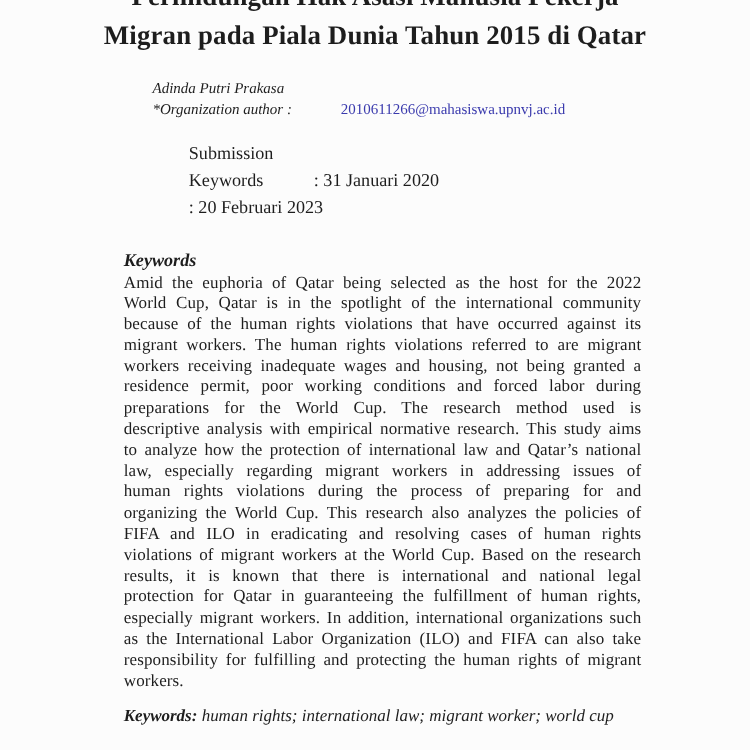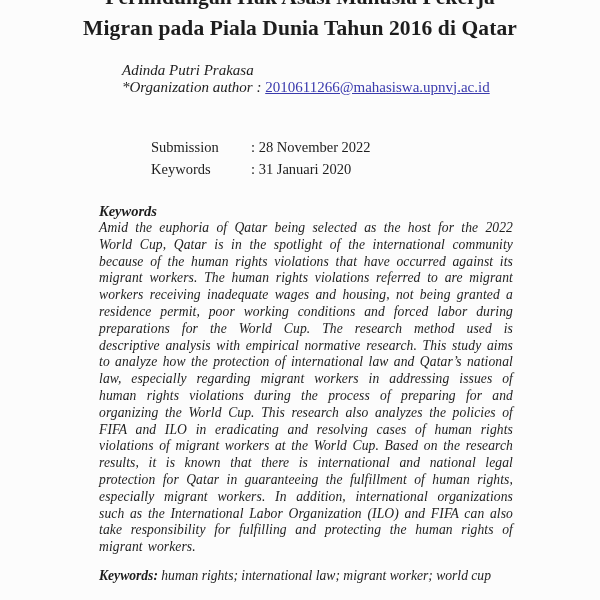--- a/index.html
+++ b/index.html
@@ -39,95 +39,94 @@
   .title-line { white-space: nowrap; }
 
   .content {
     margin-left: 99px;
     width: 414px;
   }
 
   .author-block {
     margin-top: 18px;
     margin-left: 23px;
-    font-size: 15px;
+    font-size: 12px;
     line-height: 16.5px;
   }
   .author-name { font-style: italic; }
   .affiliation { font-style: normal; }
   .corresponding { font-style: italic; }
   .email {
     font-style: normal;
     color: var(--link);
-    text-decoration: underline;
     cursor: pointer;
+    margin-left: 36px;
   }
 
   .dates {
-    margin-top: 42px;
+    margin-top: 18px;
     margin-left: 52px;
     font-size: 14.5px;
     line-height: 21.5px;
   }
   .date-row { display: flex; }
   .date-label { width: 100px; flex: 0 0 100px; }
   .date-value { white-space: nowrap; }
 
   .abstract-heading {
     margin-top: 23px;
     font-size: 14.5px;
     font-weight: bold;
     font-style: italic;
     line-height: 17px;
   }
   .abstract-body {
     font-size: 13.6px;
-    font-style: italic;
     line-height: 16.8px;
     text-align: justify;
     word-spacing: 1.5px;
     letter-spacing: 0.1px;
   }
   .keywords {
     margin-top: 12px;
     font-size: 13.6px;
     font-style: italic;
     white-space: nowrap;
   }
   .keywords-label { font-weight: bold; }
 </style>
 </head>
 <body>
 
 <div class="page">
 
   <header class="title">
     <div class="title-line">Perlindungan Hak Asasi Manusia Pekerja</div>
-    <div class="title-line">Migran pada Piala Dunia Tahun 2016 di Qatar</div>
+    <div class="title-line">Migran pada Piala Dunia Tahun 2015 di Qatar</div>
   </header>
 
   <div class="content">
 
     <section class="author-block">
       <div class="author-name">Adinda Putri Prakasa</div>
       <div class="corresponding">
         <span>*Organization author</span><span> : </span><a class="email">2010611266@mahasiswa.upnvj.ac.id</a>
       </div>
     </section>
 
     <section class="dates">
       <div class="date-row">
         <span class="date-label">Submission</span>
-        <span class="date-value">: 28 November 2022</span>
       </div>
       <div class="date-row">
         <span class="date-label">Keywords</span>
         <span class="date-value">: 31 Januari 2020</span>
       </div>
       <div class="date-row">
+        <span class="date-value">: 20 Februari 2023</span>
       </div>
     </section>
 
     <section>
       <div class="abstract-heading">Keywords</div>
       <div class="abstract-body">Amid the euphoria of Qatar being selected as the host for the 2022 World Cup, Qatar is in the spotlight of the international community because of the human rights violations that have occurred against its migrant workers. The human rights violations referred to are migrant workers receiving inadequate wages and housing, not being granted a residence permit, poor working conditions and forced labor during preparations for the World Cup. The research method used is descriptive analysis with empirical normative research. This study aims to analyze how the protection of international law and Qatar’s national law, especially regarding migrant workers in addressing issues of human rights violations during the process of preparing for and organizing the World Cup. This research also analyzes the policies of FIFA and ILO in eradicating and resolving cases of human rights violations of migrant workers at the World Cup. Based on the research results, it is known that there is international and national legal protection for Qatar in guaranteeing the fulfillment of human rights, especially migrant workers. In addition, international organizations such as the International Labor Organization (ILO) and FIFA can also take responsibility for fulfilling and protecting the human rights of migrant workers.</div>
     </section>
 
     <div class="keywords">
       <span class="keywords-label">Keywords:</span><span> human rights; international law; migrant worker; world cup</span>

